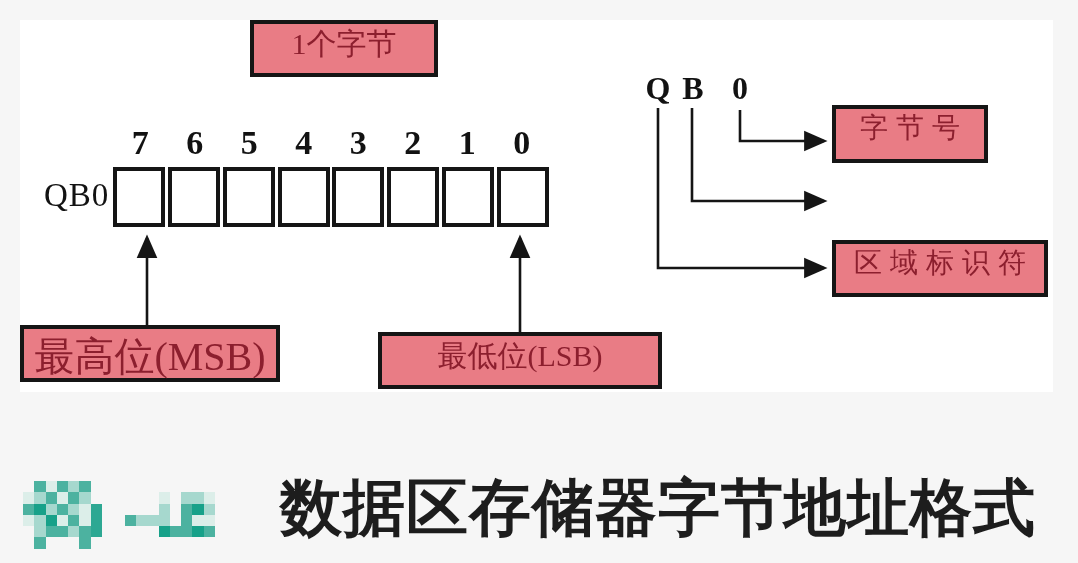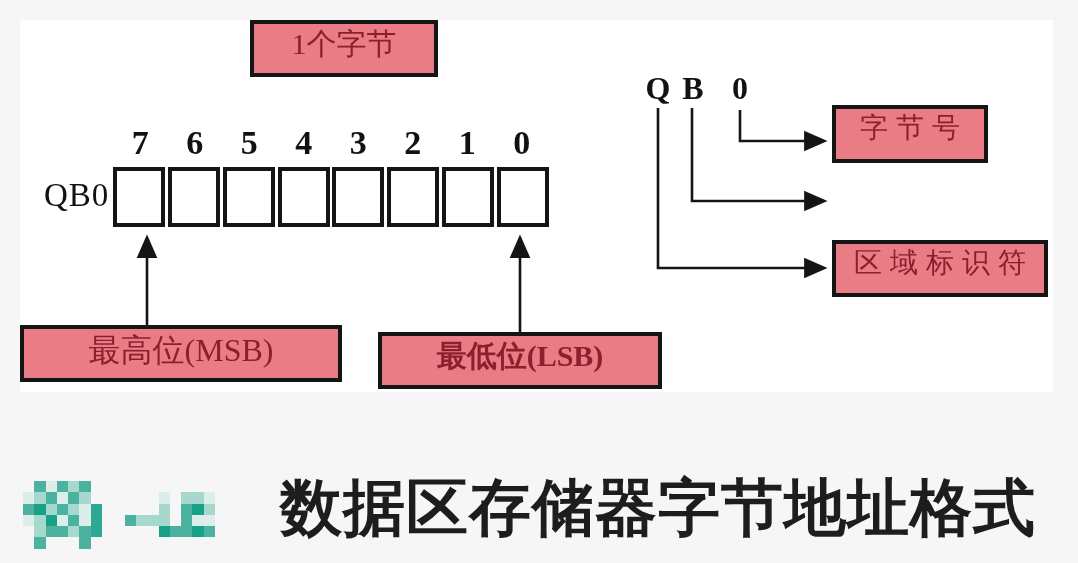--- a/index.html
+++ b/index.html
@@ -15,22 +15,22 @@
   }
   .pinkbox {
     position:absolute; box-sizing:border-box;
     background:var(--pink, #e97c85);
     border:4px solid var(--line, #151515);
     color:var(--darkred, #8c1f2e);
     display:flex; align-items:flex-start; justify-content:center;
     white-space:nowrap;
   }
   #byte-box   { left:250px; top:20px;  width:188px; height:57px; font-size:30px; }
-  #msb-box    { left:20px;  top:325px; width:322px; height:57px; font-size:32px; }
-  #lsb-box    { left:378px; top:332px; width:284px; height:57px; font-size:30px;font-weight:bold; }
+  #msb-box    { left:20px;  top:325px; width:260px; height:57px; font-size:40px; }
+  #lsb-box    { left:378px; top:332px; width:284px; height:57px; font-size:30px; }
   #legend-0   { left:832px; top:105px; width:156px; height:58px; font-size:28px; letter-spacing:8px; padding-left:8px; }
   #legend-1   { left:832px; top:172px; width:216px; height:58px; font-size:28px; letter-spacing:8px; padding-left:8px; }
   #legend-2   { left:832px; top:240px; width:216px; height:57px; font-size:28px; letter-spacing:8px; padding-left:8px; }
 
   .bit-labels {
     position:absolute; left:113px; top:124px; width:436px;
     display:flex; color:#121212; font-size:34px; font-weight:600;
   }
   .bit-labels span { flex:1; text-align:center; }
   .bit-cells {

